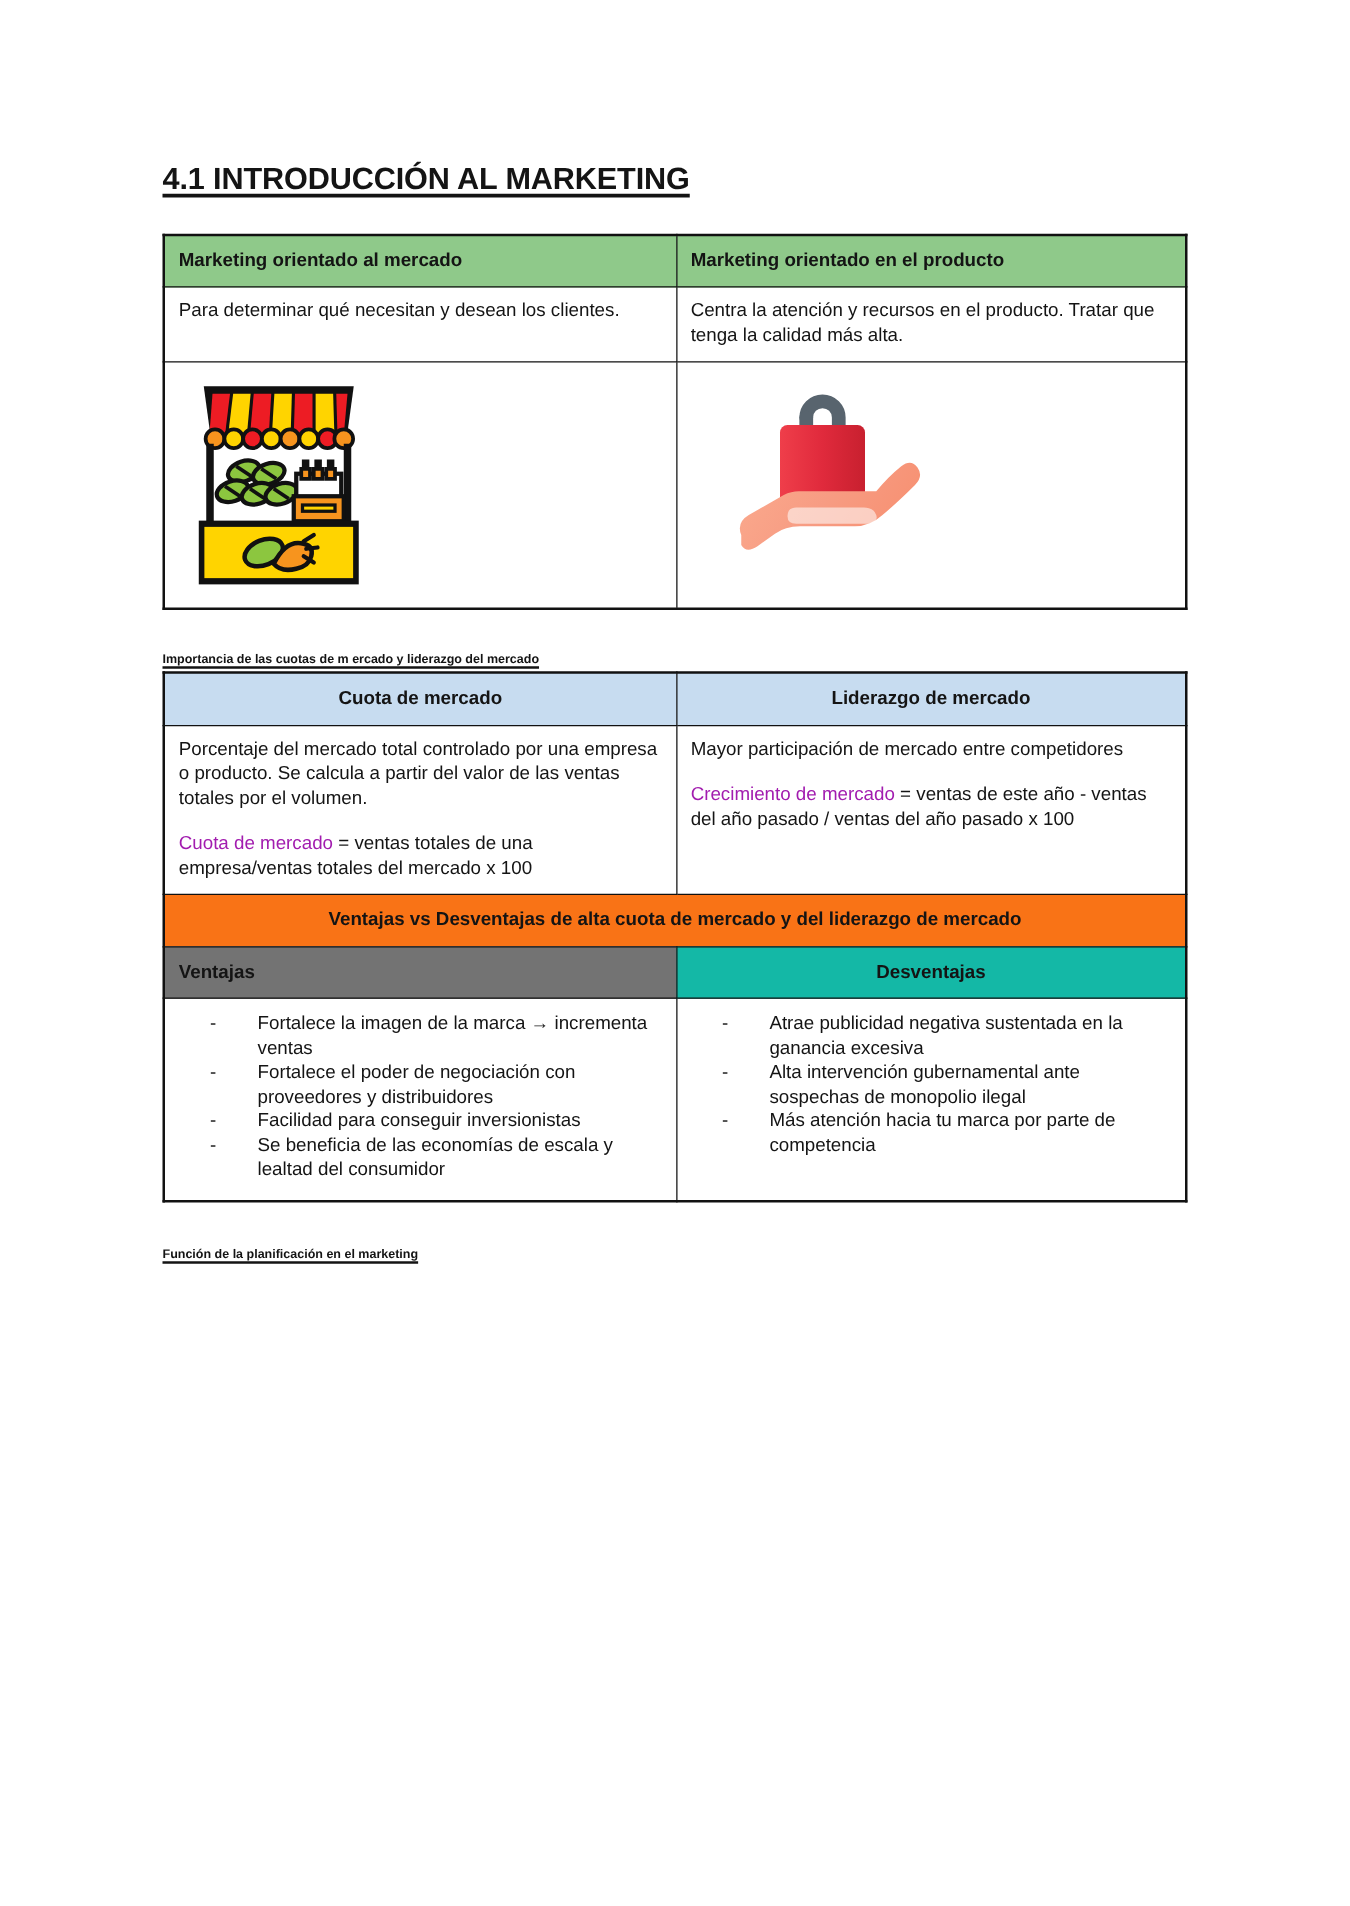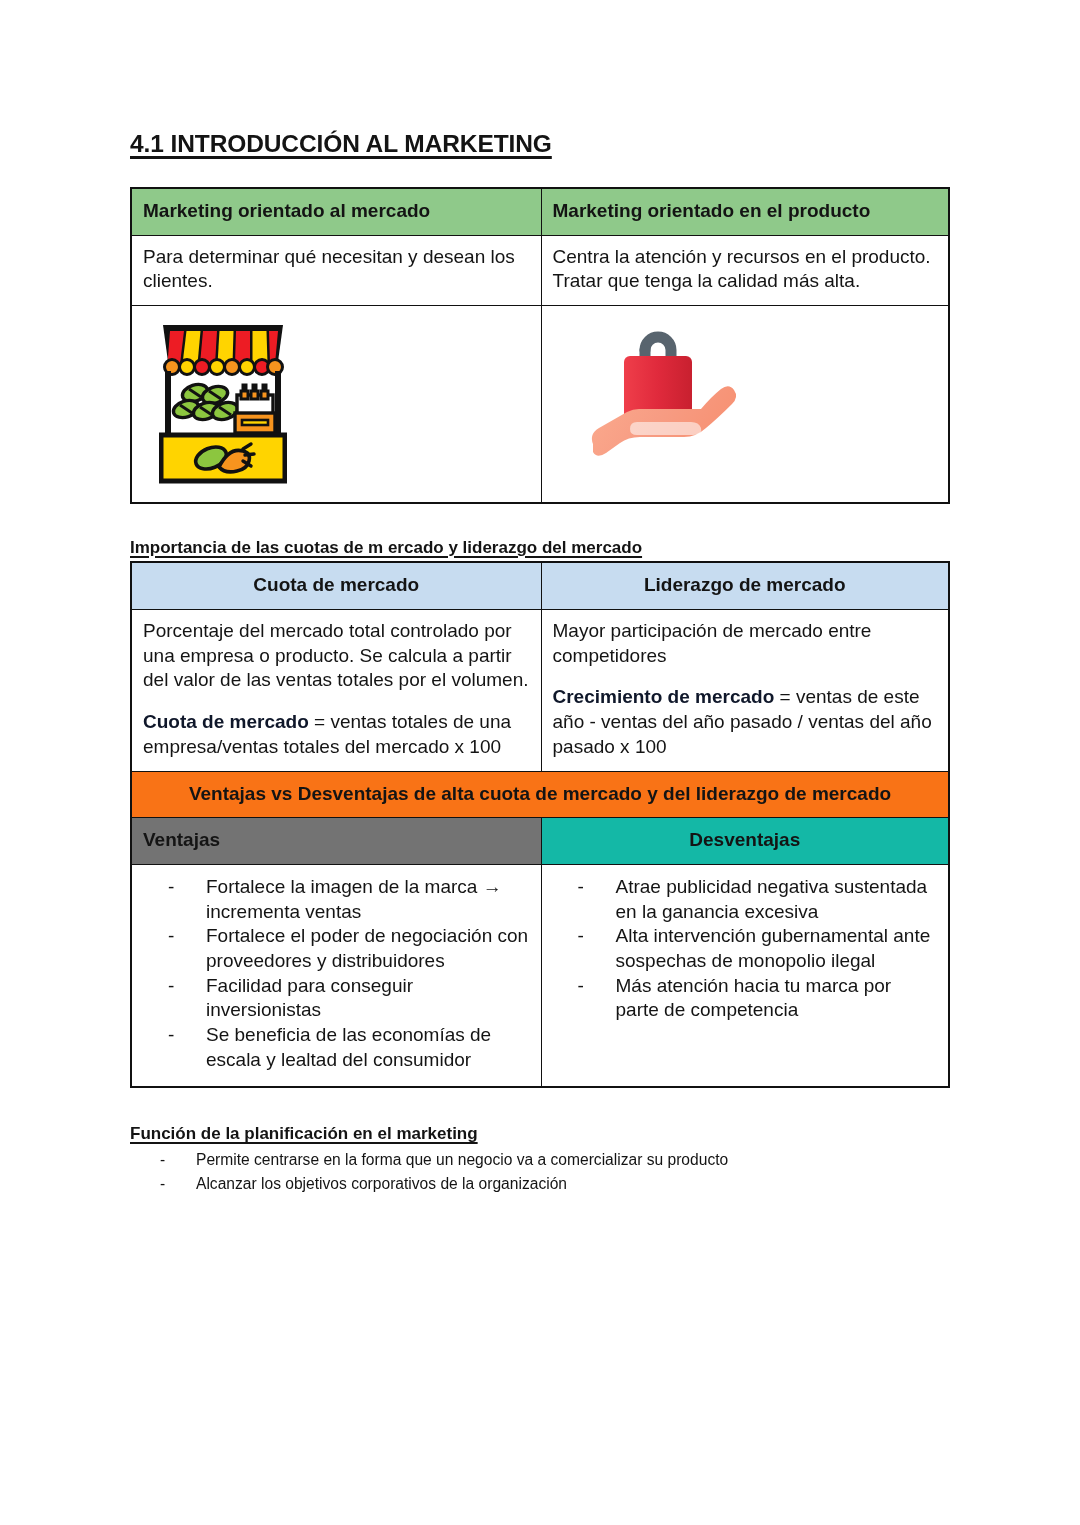--- a/index.html
+++ b/index.html
@@ -28,41 +28,41 @@
     font-weight: bold;
     letter-spacing: -0.1px;
     text-decoration: underline;
     text-underline-offset: 4px;
     text-decoration-thickness: 2.5px;
     margin: 0;
     padding-top: 131px;
     line-height: 1.1;
   }
   .sec-heading {
-    font-size: 17px;
+    font-size: 10px;
     font-weight: bold;
     text-decoration: underline;
     text-underline-offset: 3px;
     text-decoration-thickness: 1.8px;
     margin: 0;
     line-height: 1.2;
   }
 
   
   table.tbl {
     border-collapse: collapse;
     width: 818px;
     table-layout: fixed;
     border: 2.2px solid #111;
   }
   table.tbl td {
     border: 1.6px solid #111;
     vertical-align: top;
     padding: 9px 11px 11px 11px;
-    font-size: 19px;
+    font-size: 15px;
     line-height: 1.30;
   }
   .col-left  { width: 410px; }
   .col-right { width: 408px; }
 
   .hdr-green {
     background: #8fc98a;
     font-weight: bold;
     padding-top: 10px !important;
     padding-bottom: 11px !important;
@@ -90,22 +90,22 @@
   .hdr-pink {
     background: #14b8a6;
     font-weight: bold;
     text-align: center;
     padding-top: 10px !important;
     padding-bottom: 11px !important;
   }
   .para + .para { margin-top: 17px; }
   .para { margin: 0; }
   .term-red {
-    color: #0f172a;
-    font-weight: bold;
+    color: #a21caf;
+    font-weight: normal;
   }
   .cell-img {
     height: 196px;
     padding: 0 !important;
     position: relative;
   }
 
   
   ul.dashlist {
     list-style: none;
@@ -335,18 +335,14 @@
             <li>Más atención hacia tu marca por parte de competencia</li>
           </ul>
         </td>
       </tr>
     </tbody>
   </table>
 
   <div class="gap-c"></div>
 
   <h2 class="sec-heading">Función de la planificación en el marketing</h2>
-  <ul class="plainlist">
-    <li>Permite centrarse en la forma que un negocio va a comercializar su producto</li>
-    <li>Alcanzar los objetivos corporativos de la organización</li>
-  </ul>
 
 </div>
 
 </body></html>

